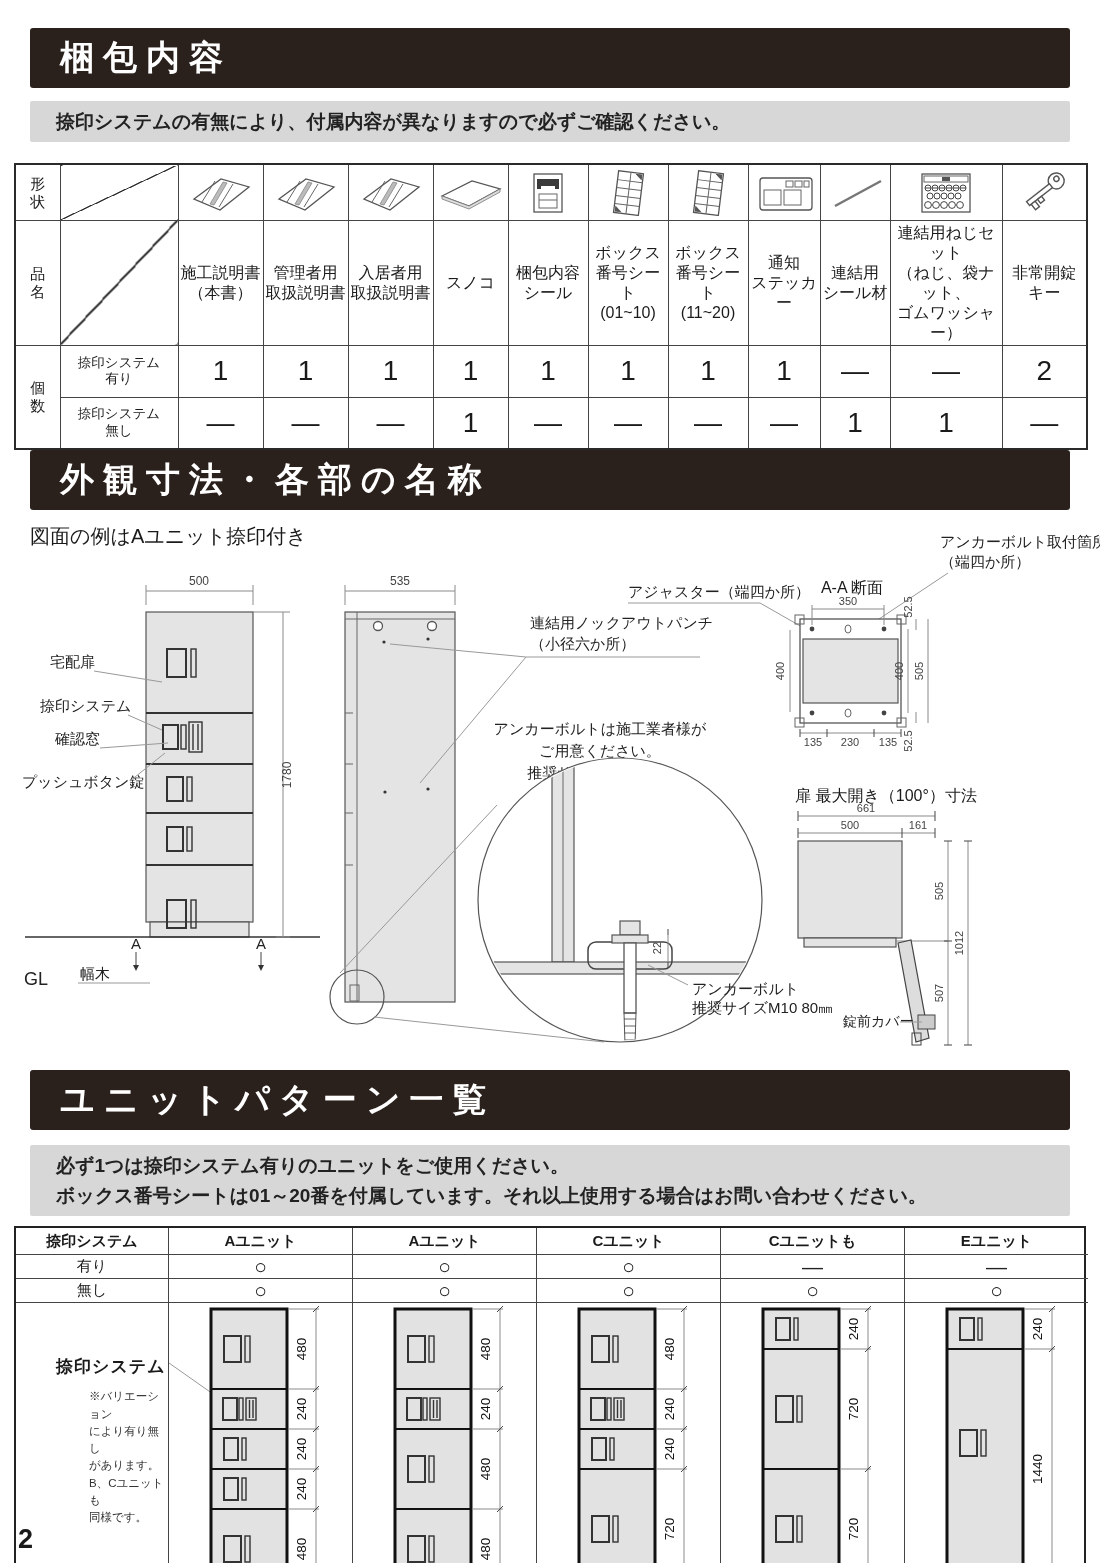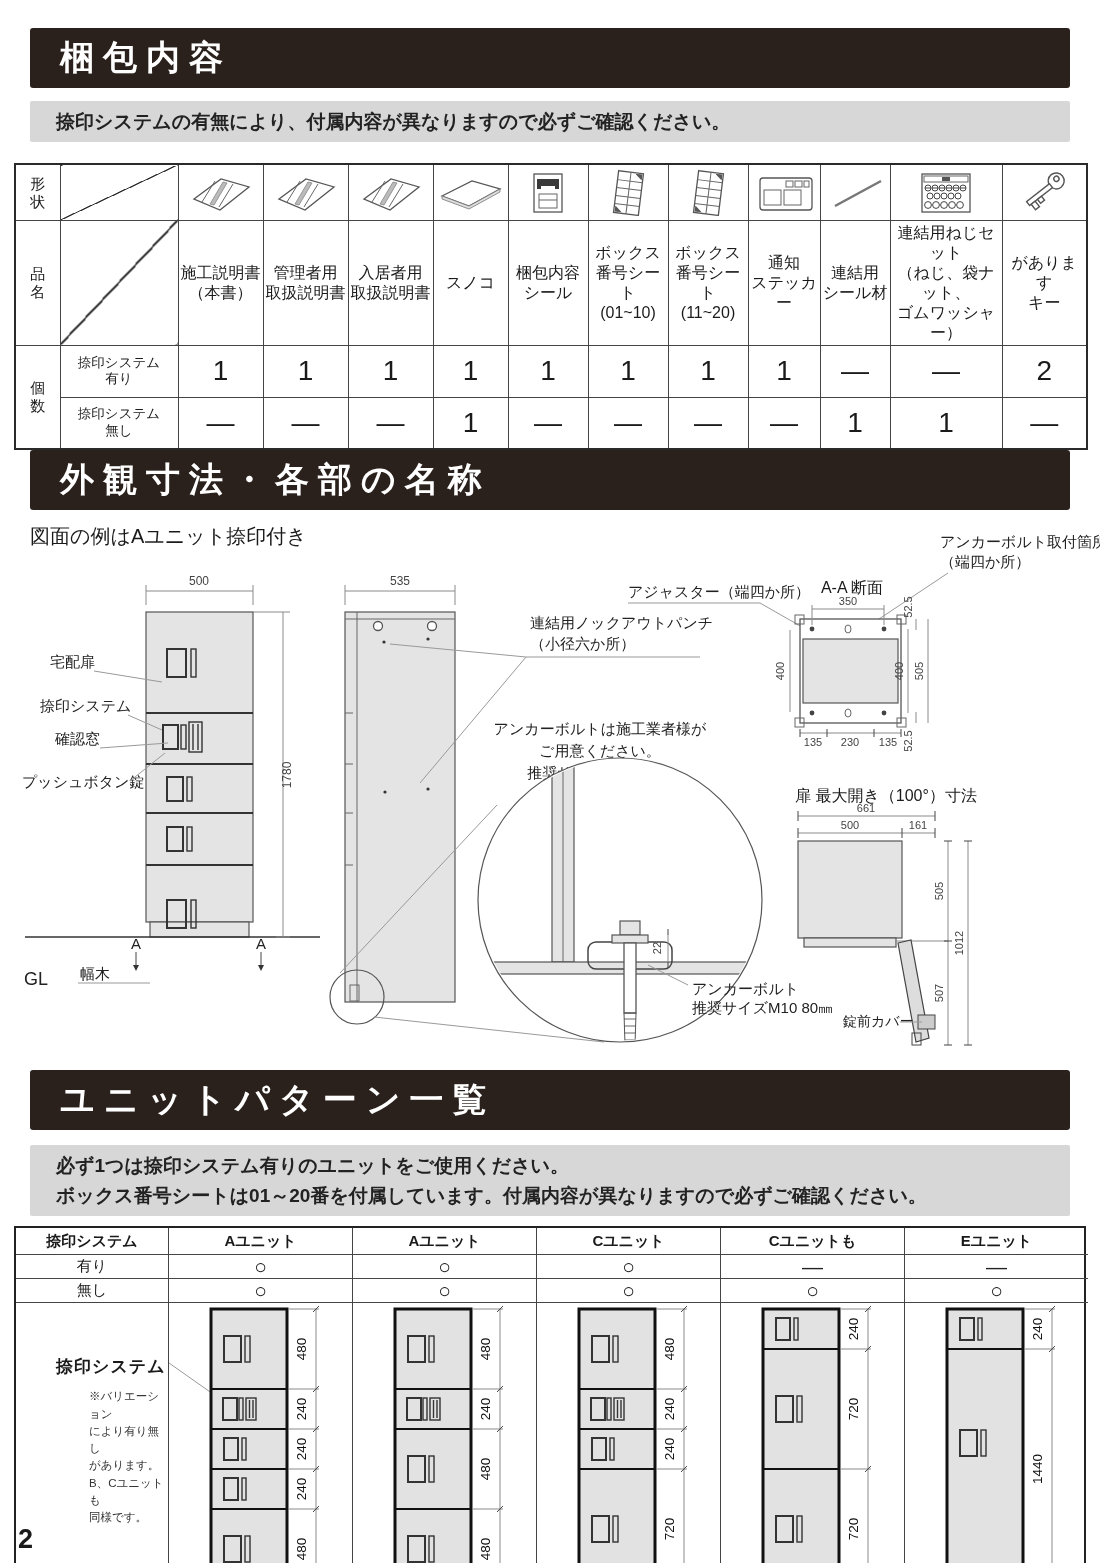--- a/index.html
+++ b/index.html
@@ -241,21 +241,21 @@
       <td class="pname">ボックス
 番号シート
 (11~20)</td>
       <td class="pname">通知
 ステッカー</td>
       <td class="pname">連結用
 シール材</td>
       <td class="pname">連結用ねじセット
 （ねじ、袋ナット、
 ゴムワッシャー）</td>
-      <td class="pname">があります
+      <td class="pname">非常開錠
 キー</td>
     </tr>
     <tr style="height:52px">
       <th class="vhead" rowspan="2">個
 数</th>
       <td class="subhead">捺印システム
 有り</td>
       <td class="pqty">1</td>
       <td class="pqty">1</td>
       <td class="pqty">1</td>
@@ -500,21 +500,21 @@
         </g>
       <text x="963" y="428" class="dimt2" text-anchor="middle" transform="rotate(-90 963 428)">1012</text>
     </g>
   </svg>
 
   <div class="sec-bar">
     <span>ユニットパターン一覧</span>
   </div>
   <div class="note-bar" style="margin-top:15px">
     <div>必ず1つは捺印システム有りのユニットをご使用ください。</div>
-    <div>ボックス番号シートは01～20番を付属しています。付属内容が異なりますので必ずご確認ください。</div>
+    <div>ボックス番号シートは01～20番を付属しています。それ以上使用する場合はお問い合わせください。</div>
   </div>
 
   <div class="ut">
     <div class="r1">捺印システム</div>
     <div class="r1">Aユニット</div>
     <div class="r1">Aユニット</div>
     <div class="r1">Cユニット</div>
     <div class="r1">Cユニットも</div>
     <div class="r1">Eユニット</div>
 

